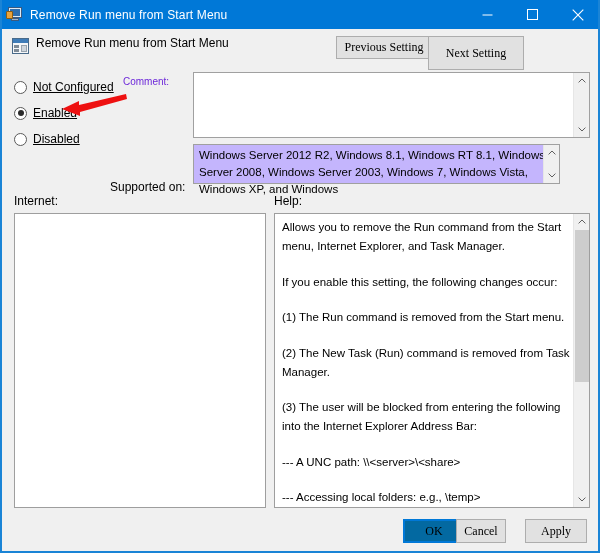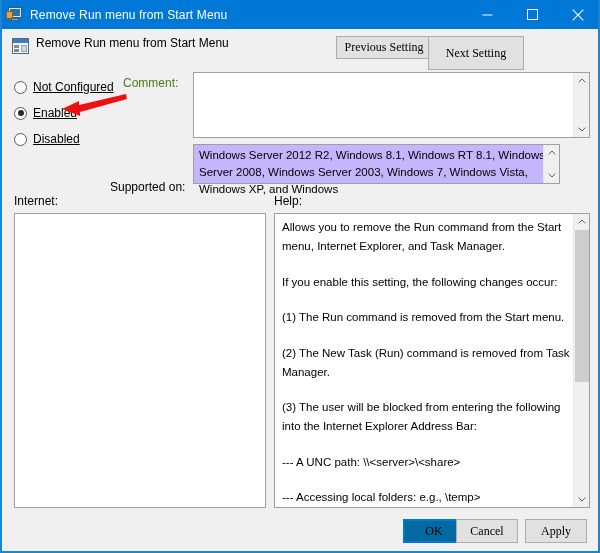--- a/index.html
+++ b/index.html
@@ -213,22 +213,22 @@
     font-size: 12px;
     color: #000000;
     white-space: nowrap;
   }
 
   
   .lbl-comment {
     position: absolute;
     left: 121px;
     top: 76px;
-    font-size: 12px;
-    color: #4d7c0f;
+    font-size: 10px;
+    color: #6d28d9;
   }
   .comment-box {
     position: absolute;
     left: 191px;
     top: 72px;
     width: 397px;
     height: 66px;
     background: #ffffff;
     border: 1px solid #a0a0a0;
     box-sizing: border-box;
@@ -353,21 +353,21 @@
     background: #0369a1;
     border: 1px solid #0078d7;
     outline: 1px solid #0078d7;
     outline-offset: -2px;
     margin-left: 16px;
   }
   .btn-cancel {
     position: absolute;
     left: 454px;
     top: 519px;
-    width: 62px;
+    width: 50px;
     height: 24px;
   }
   .btn-apply {
     position: absolute;
     left: 523px;
     top: 519px;
     width: 62px;
     height: 24px;
   }
 

